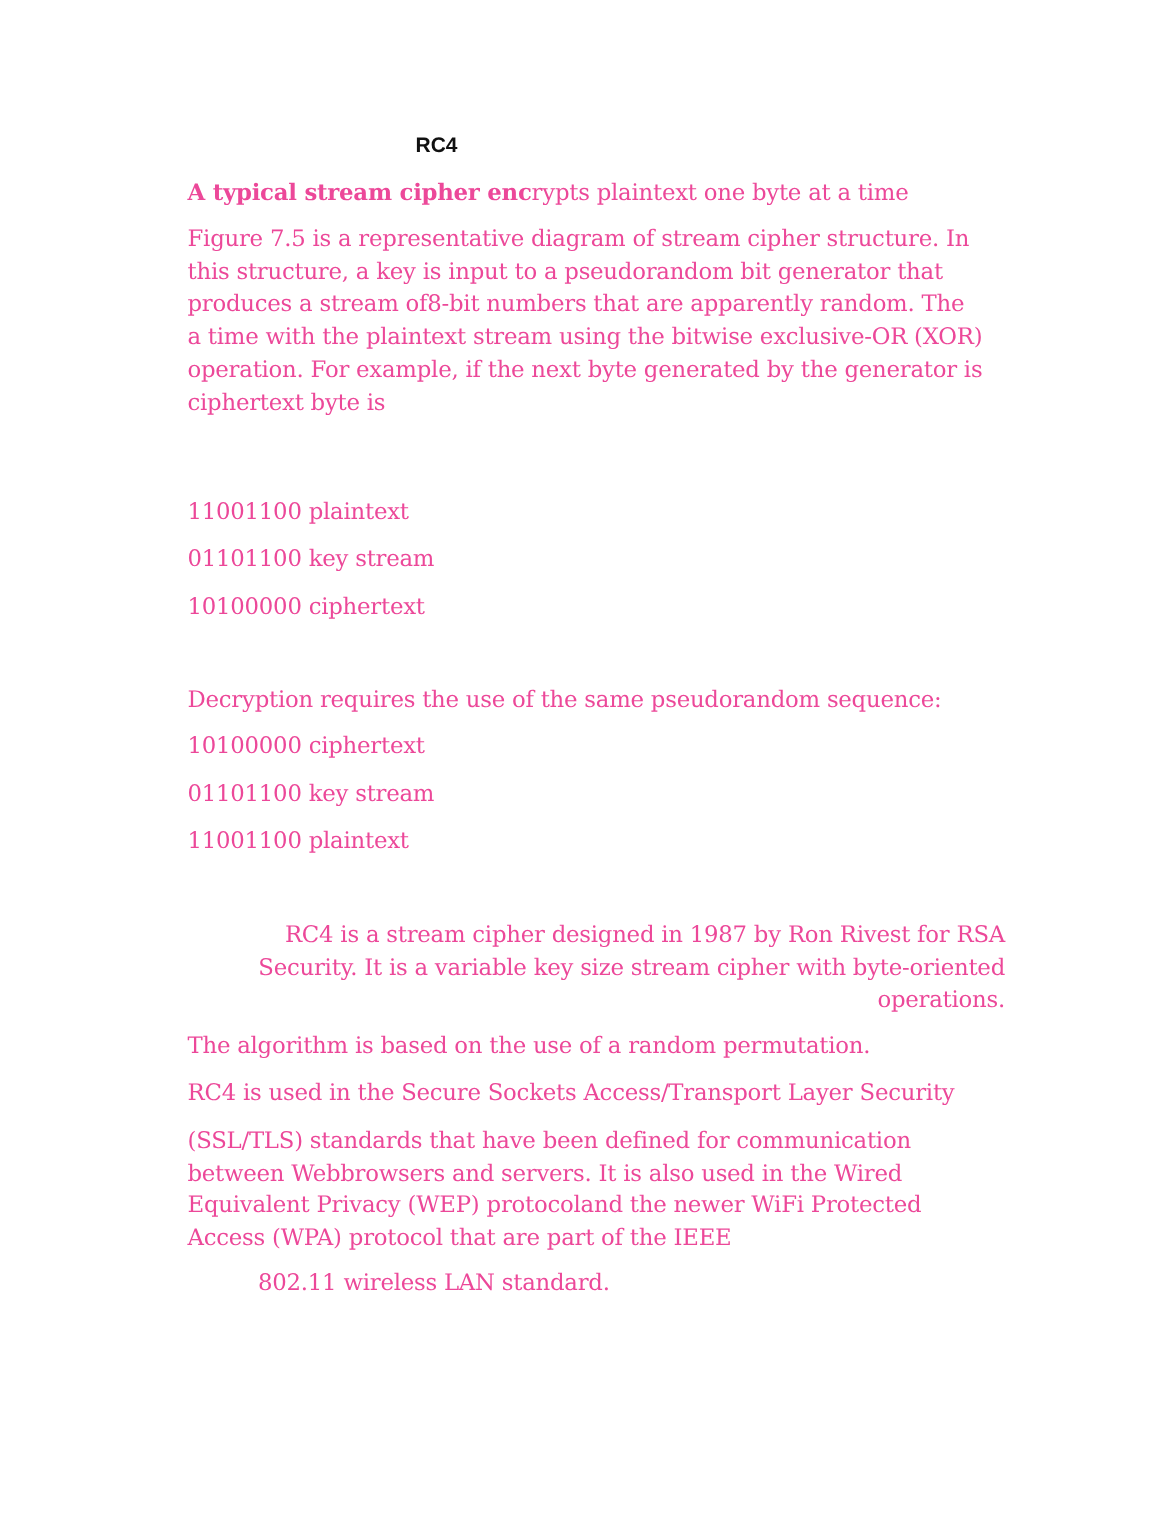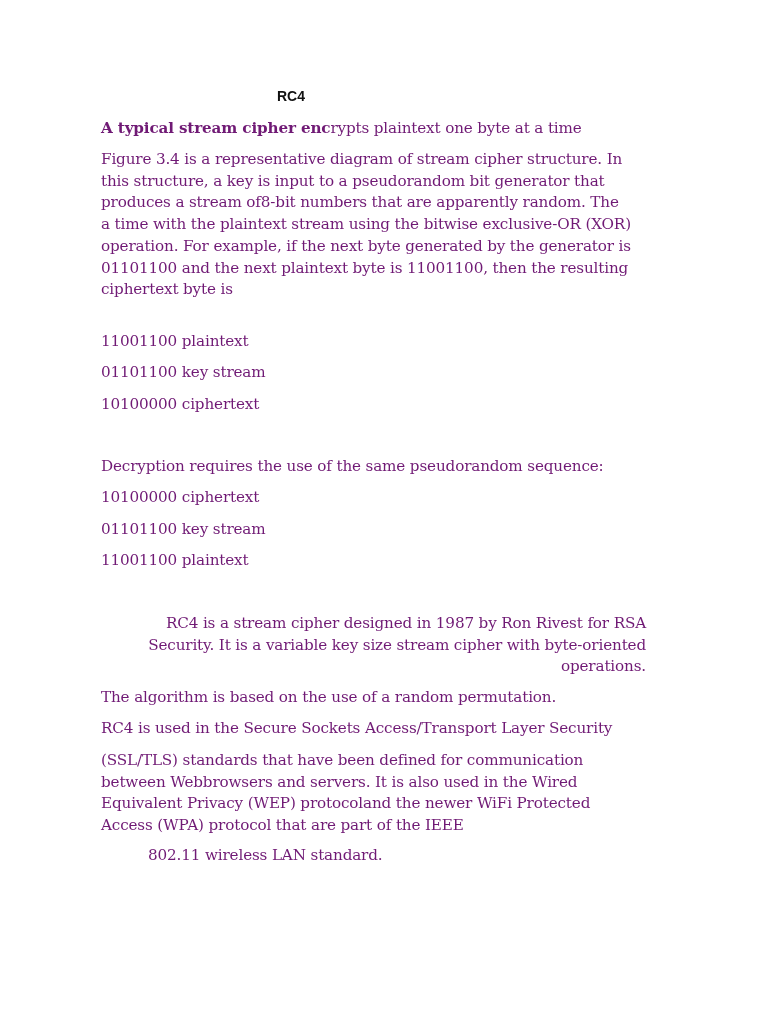--- a/index.html
+++ b/index.html
@@ -4,47 +4,46 @@
 <style>
   html, body { margin: 0; padding: 0; background: #ffffff; }
   body { width: 768px; height: 1024px; position: relative; overflow: hidden; }
   .page { position: absolute; left: 0; top: 0; width: 768px; height: 828px; background: #ffffff; color: #111111; }
   .heading {
     position: absolute; left: 277px; top: 88px;
     font-family: "Liberation Sans", "DejaVu Sans", sans-serif;
     font-weight: bold; font-size: 14px; color: #111;
   }
   .line, .para {
-    position: absolute; left: 101px; width: 545px;
+    position: absolute; left: 125px; width: 545px;
     font-family: "DejaVu Serif", "Liberation Serif", serif;
-    font-size: 15.2px; color: #701a75; letter-spacing: -0.15px;
+    font-size: 15.2px; color: #ec4899; letter-spacing: -0.15px;
     white-space: nowrap;
   }
   .para { line-height: 21.7px; white-space: normal; }
   .para span.l { display: block; white-space: nowrap; }
   b { font-weight: bold; }
 </style>
 </head>
 <body>
 
 <div class="page">
 
   <div class="heading">RC4</div>
 
   <div class="line" style="top:119px;">
     <b>A typical stream cipher enc</b><span>rypts plaintext one byte at a time</span>
   </div>
 
   <div class="para" style="top:149px;">
-    <span class="l">Figure 3.4 is a representative diagram of stream cipher structure. In</span>
+    <span class="l">Figure 7.5 is a representative diagram of stream cipher structure. In</span>
     <span class="l">this structure, a key is input to a pseudorandom bit generator that</span>
     <span class="l">produces a stream of8-bit numbers that are apparently random. The</span>
     <span class="l">a time with the plaintext stream using the bitwise exclusive-OR (XOR)</span>
     <span class="l">operation. For example, if the next byte generated by the generator is</span>
-    <span class="l">01101100 and the next plaintext byte is 11001100, then the resulting</span>
     <span class="l">ciphertext byte is</span>
   </div>
 
   <div class="line" style="top:332px;">11001100 plaintext</div>
   <div class="line" style="top:363px;">01101100 key stream</div>
   <div class="line" style="top:395px;">10100000 ciphertext</div>
 
   <div class="line" style="top:457px;">Decryption requires the use of the same pseudorandom sequence:</div>
   <div class="line" style="top:488px;">10100000 ciphertext</div>
   <div class="line" style="top:520px;">01101100 key stream</div>

